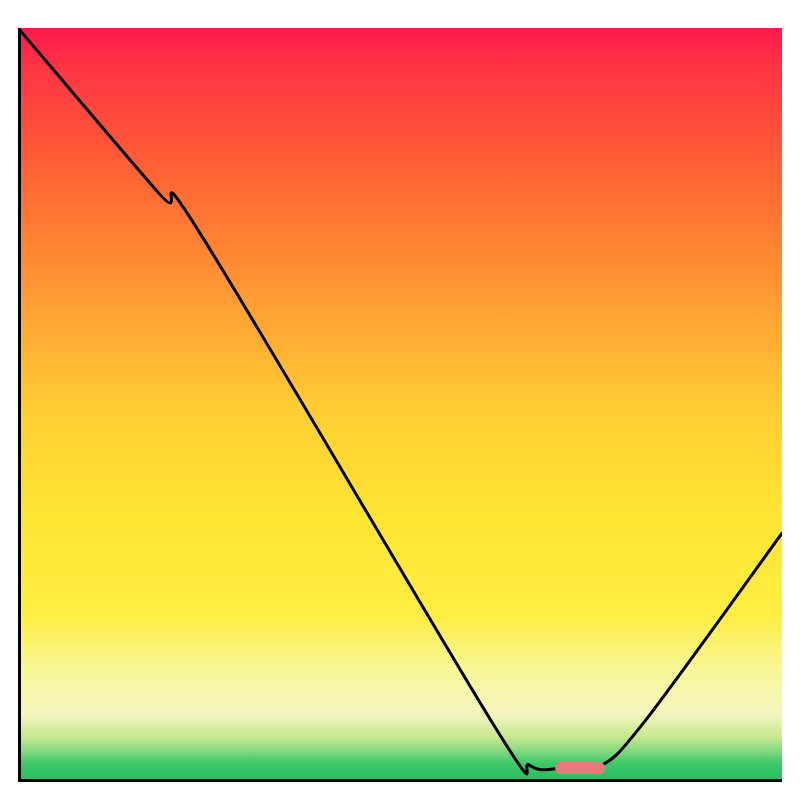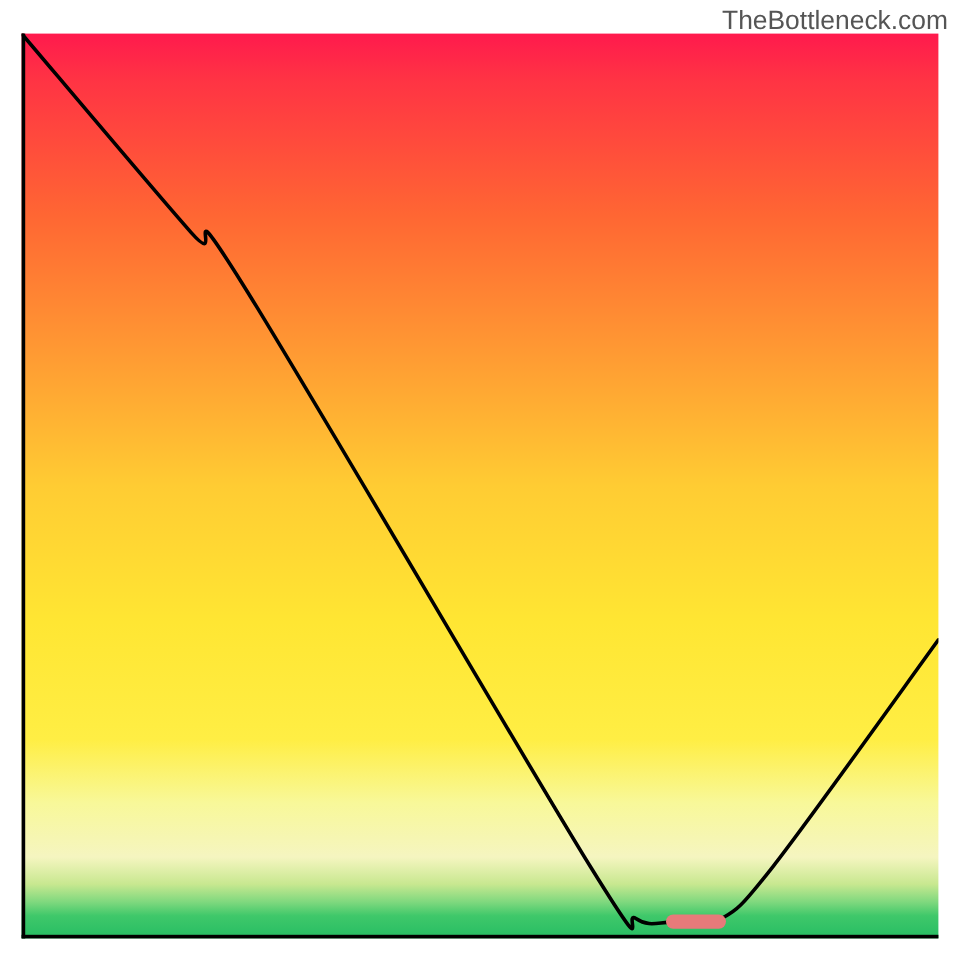--- a/index.html
+++ b/index.html
@@ -79,21 +79,20 @@
     height: 12px;
     background: #e77a7a;
     border-radius: 6px;
     transform: translate(-50%, -50%);
   }
 </style>
 </head>
 <body>
 
 <div class="chart-container">
-  <div class="watermark">TheBottleneck.com</div>
 
   <div class="plot-area">
     <div class="gradient-bg"></div>
     <div class="axes"></div>
 
     <svg class="curve" viewBox="0 0 764 754" preserveAspectRatio="none">
       <path id="curve-path" fill="none" stroke="#000000" stroke-width="3" stroke-linecap="round" stroke-linejoin="round" d="M 0 0 C 23.55666666666667 27.646666666666665, 110.78 131.32166666666666, 141.34 165.88 C 171.9 200.43833333333333, 127.96999999999997 119.38333333333337, 183.35999999999999 207.35000000000002 C 238.75 295.31666666666666, 418.9266666666667 605.3363333333333, 473.68 693.68 C 528.4333333333334 782.0236666666666, 500.4200000000001 729.6206666666667, 511.88000000000005 737.412 C 523.34 745.2033333333334, 530.9799999999999 740.1766666666667, 542.4399999999999 740.428 C 553.9 740.6793333333333, 566.6333333333333 746.7113333333333, 580.64 738.92 C 594.6466666666666 731.1286666666666, 595.9200000000001 732.6366666666667, 626.48 693.68 C 657.04 654.7233333333332, 741.08 536.5966666666666, 764 505.17999999999995"></path>
     </svg>
 
     <div id="marker" class="marker" style="left: 561.54px; top: 740.428px; background: rgb(231, 122, 122);"></div>

